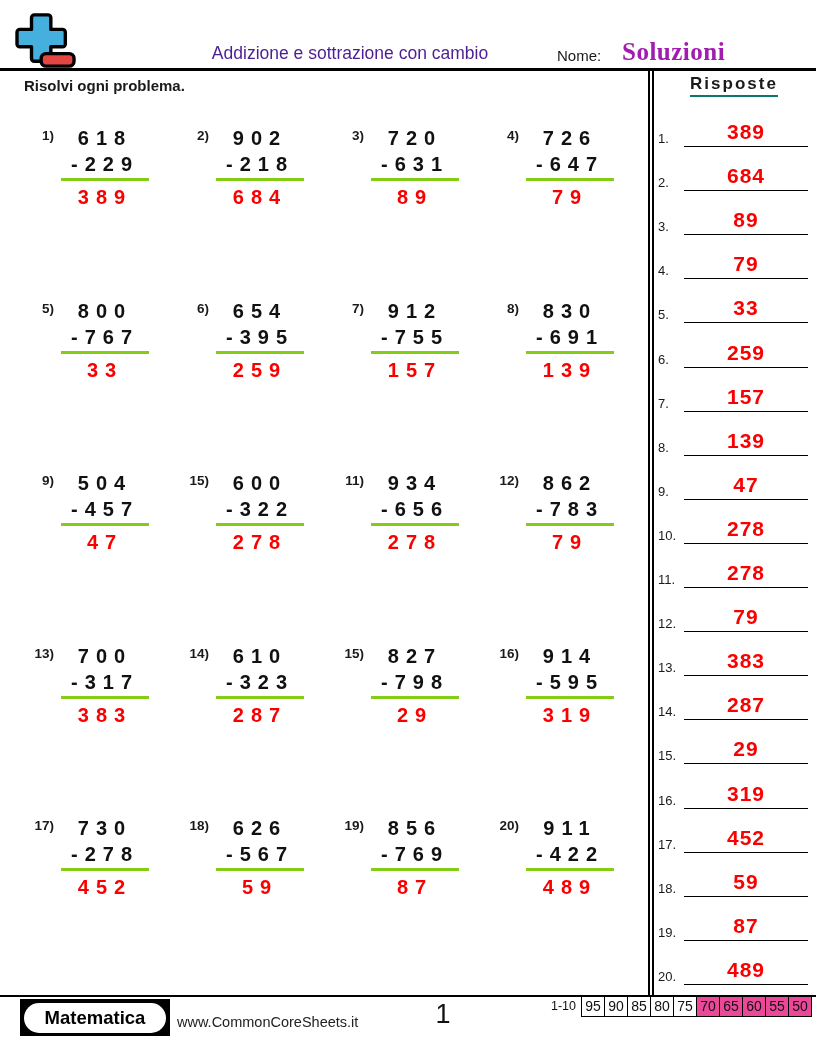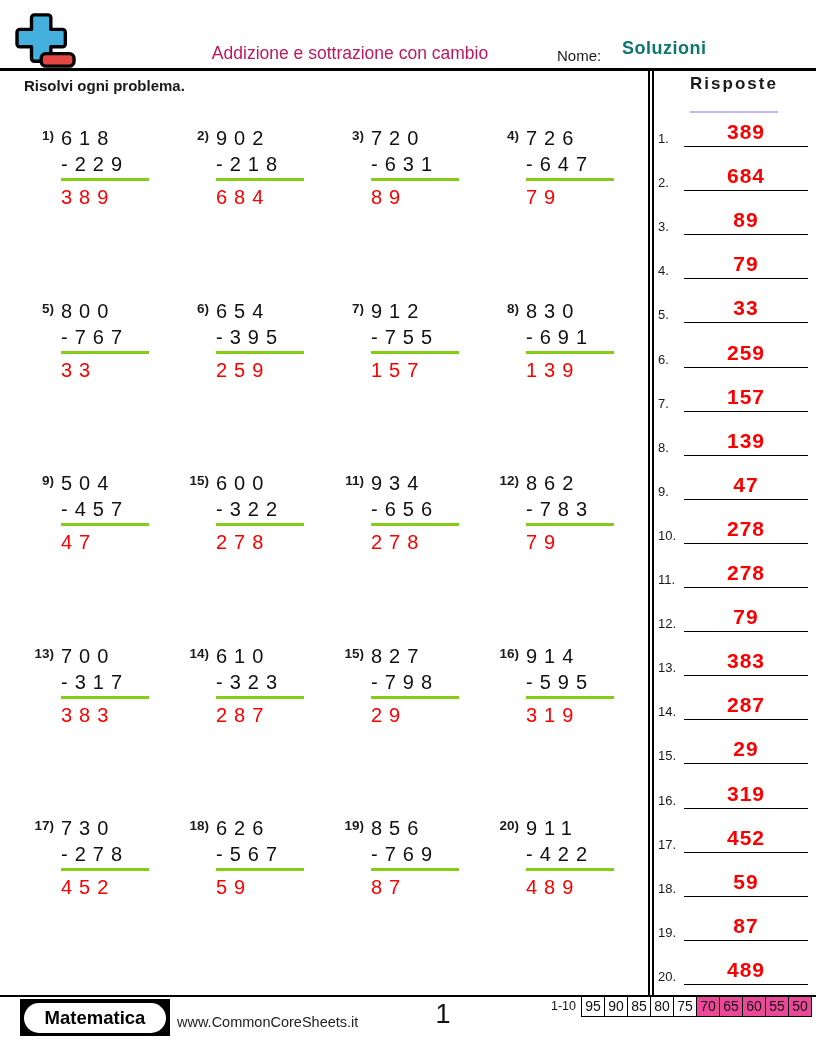--- a/index.html
+++ b/index.html
@@ -1,43 +1,43 @@
 <!DOCTYPE html>
 <html><head>
 <meta charset="utf-8">
 <style>
   * { margin:0; padding:0; box-sizing:border-box; }
   body { background:#888; font-family:"Liberation Sans", sans-serif; }
   .page { position:relative; width:816px; height:1056px; background:#fff; margin:0 auto; overflow:hidden; color:#1a1a1a; }
 
   
   .logo { position:absolute; left:15px; top:12px; }
-  .page-title { position:absolute; left:110px; top:43px; width:480px; text-align:center; font-size:17.5px; color:#be185d; }
+  .page-title { position:absolute; left:110px; top:43px; width:480px; text-align:center; font-size:17.5px; color:#4c1d95; }
   .nome-label { position:absolute; left:557px; top:47px; font-size:15px; }
-  .nome-value { position:absolute; left:622px; top:38px; font-size:18px; font-weight:bold; color:#0f766e; letter-spacing:0.5px; }
+  .nome-value { position:absolute; left:622px; top:38px; font-size:25px; font-weight:bold; color:#a21caf; letter-spacing:0.5px;font-family:Liberation Serif, serif; }
   .header-rule { position:absolute; left:0; top:68px; width:816px; height:3px; background:#000; }
   .instruction { position:absolute; left:24px; top:77px; font-weight:bold; font-size:15px; }
 
   
   .divider { position:absolute; left:648px; top:71px; width:6px; height:924px;
              border-left:2px solid #000; border-right:2px solid #000; }
 
   
   .problems-grid { position:absolute; left:28px; top:125px; display:grid;
                    grid-template-columns:repeat(4,155px); grid-template-rows:repeat(5,172.5px); }
   .prob { display:flex; align-items:flex-start; }
   .prob-label { width:26px; flex:none; text-align:right; font-weight:bold; font-size:13.5px; padding-top:3px; }
-  .prob-nums { margin-left:7px; width:88px; font-size:20px; letter-spacing:7px; text-align:left; line-height:26px; color:#111; }
+  .prob-nums { margin-left:7px; width:88px; font-size:20px; letter-spacing:7px; text-align:center; line-height:26px; color:#111;font-weight:bold; }
   .subtrahend { border-bottom:3px solid #84cc16; padding-bottom:1px; }
   .prob-answer { color:#fb0000; padding-top:3px; }
 
   
   .risposte-title { position:absolute; left:656px; top:74px; width:156px; text-align:center;
                     font-size:17px; font-weight:bold; letter-spacing:2px; }
-  .risposte-title span { border-bottom:2px solid #c4b5fd; padding-bottom:18px;margin-top:36px; }
+  .risposte-title span { border-bottom:2px solid #0f766e; padding-bottom:2px;margin-top:36px; }
   .answers-list { position:absolute; left:658px; top:103px; width:150px; }
   .ans-row { height:44.1px; display:flex; align-items:flex-end; }
   .ans-num { flex:none; width:26px; font-size:13px; padding-bottom:1px; }
   .ans-line { flex:1; border-bottom:1.5px solid #000; text-align:center; }
   .ans-val { display:inline-block; color:#fb0000; font-weight:bold; font-size:21px; line-height:1; padding-bottom:4px; letter-spacing:1px; }
 
   
   .footer-rule { position:absolute; left:0; top:995px; width:816px; height:2px; background:#000; }
   .badge { position:absolute; left:20px; top:999px; width:150px; height:37px; background:#000;
            display:flex; align-items:center; justify-content:center; }

